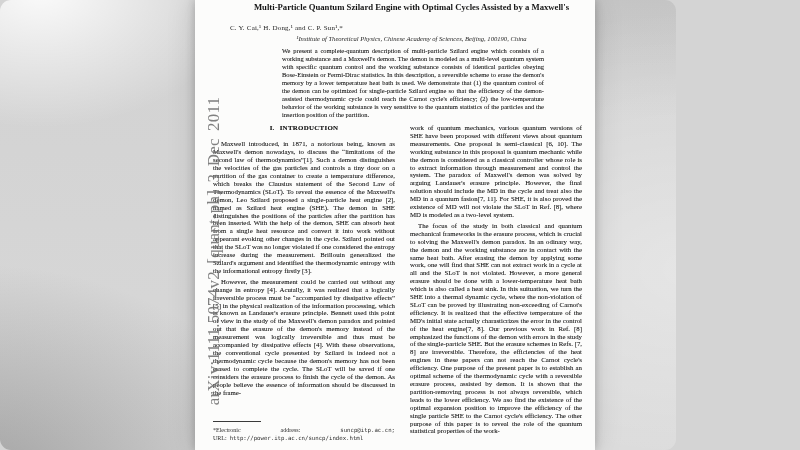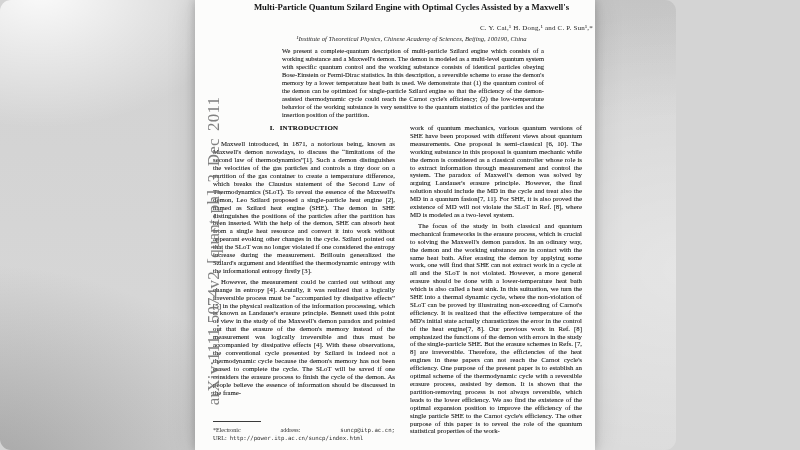--- a/index.html
+++ b/index.html
@@ -26,21 +26,21 @@
     color:#262626;
   }
   .arxiv-side {
     position:absolute; left:214px; top:251px; z-index:5;
     transform:translate(-50%,-50%) rotate(-90deg);
     white-space:nowrap; font-size:17px; letter-spacing:.2px; word-spacing:3px;
     color:rgba(110,110,110,.88);
   }
   .title { position:absolute; top:2px; left:35px; right:2px; text-align:center;
            font-weight:bold; font-size:8.7px; line-height:10.3px; color:#141414; }
-  .authors { position:absolute; top:24px; left:35px; right:2px; text-align:right;
+  .authors { position:absolute; top:24px; left:35px; right:2px; text-align:left;
              font-size:7px; letter-spacing:.2px; }
   .affiliation { position:absolute; top:35px; left:35px; right:2px; text-align:center;
                  font-style:italic; font-size:6.6px; }
   .abstract { position:absolute; top:47px; left:87px; width:262px;
               font-size:6.5px; line-height:8.05px; text-align:justify;
               text-shadow:0 0 .4px rgba(40,40,40,.45); }
   .col { position:absolute; top:124px; font-size:6.8px; line-height:7.9px;
          text-align:justify; text-shadow:0 0 .4px rgba(40,40,40,.45); }
   .col-left  { left:18px;  width:182px; height:298px; overflow:hidden; }
   .col-right { left:215px; width:172px; height:326px; overflow:hidden; }

